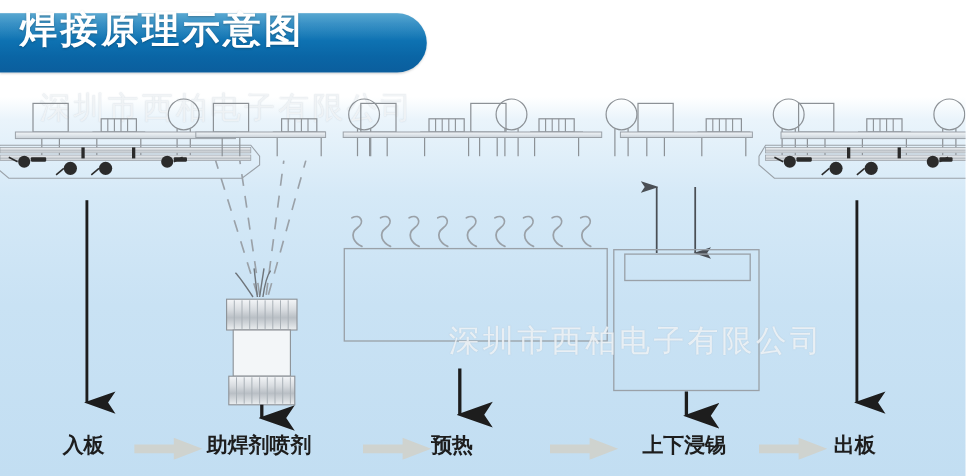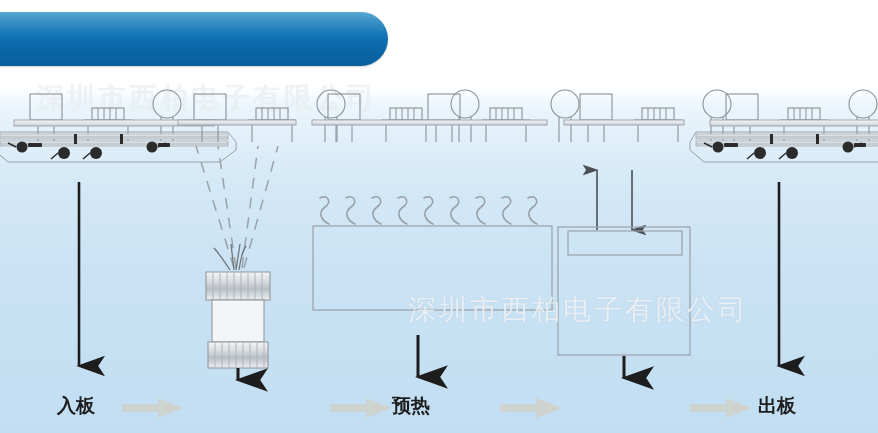--- a/index.html
+++ b/index.html
@@ -71,20 +71,21 @@
 <body>
 
 <div id="stage">
 
   <div class="bg-top"></div>
   <div class="bg-panel"></div>
 
   <div class="wm wm-1">深圳市西柏电子有限公司</div>
 
   <div class="banner"></div>
+  <div class="banner-text">焊接原理示意图</div>
 
   <svg class="lay" viewBox="0 0 878 433" xmlns="http://www.w3.org/2000/svg">
     <defs>
       <linearGradient id="gMetal" x1="0" y1="0" x2="0" y2="1">
         <stop offset="0%" stop-color="#f4f6f8"></stop>
         <stop offset="35%" stop-color="#d7dbdf"></stop>
         <stop offset="60%" stop-color="#b9bfc5"></stop>
         <stop offset="100%" stop-color="#eceff1"></stop>
       </linearGradient>
       <linearGradient id="gBoard" x1="0" y1="0" x2="0" y2="1">
@@ -273,21 +274,23 @@
     </g>
 
     <line x1="779" y1="182" x2="779" y2="366" stroke="#1d1d1d" stroke-width="2.6" marker-end="url(#mkDark)"></line>
   </svg>
 
   <div class="wm wm-2">深圳市西柏电子有限公司</div>
 
   <div class="labels">
 
     <div class="lbl" style="left:57px">入板</div>
+    <div class="lbl" style="left:188px">助焊剂喷剂</div>
     <div class="lbl" style="left:392px">预热</div>
+    <div class="lbl" style="left:584px">上下浸锡</div>
     <div class="lbl" style="left:758px">出板</div>
 
     <svg class="ar" style="left:122px" viewBox="0 0 62 20" xmlns="http://www.w3.org/2000/svg">
       <path d="M0 6 L36 6 L36 0 L62 10 L36 20 L36 14 L0 14 Z" fill="#cfd3cf"></path>
     </svg>
     <svg class="ar" style="left:330px" viewBox="0 0 62 20" xmlns="http://www.w3.org/2000/svg">
       <path d="M0 6 L36 6 L36 0 L62 10 L36 20 L36 14 L0 14 Z" fill="#cfd3cf"></path>
     </svg>
     <svg class="ar" style="left:500px" viewBox="0 0 62 20" xmlns="http://www.w3.org/2000/svg">
       <path d="M0 6 L36 6 L36 0 L62 10 L36 20 L36 14 L0 14 Z" fill="#cfd3cf"></path>

